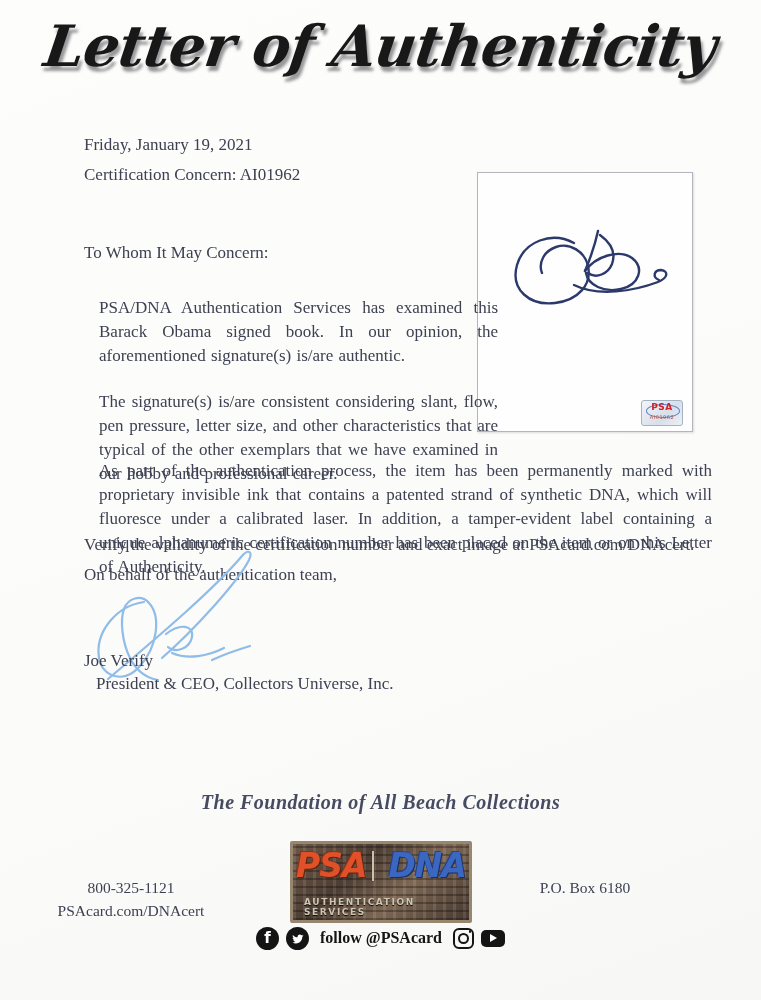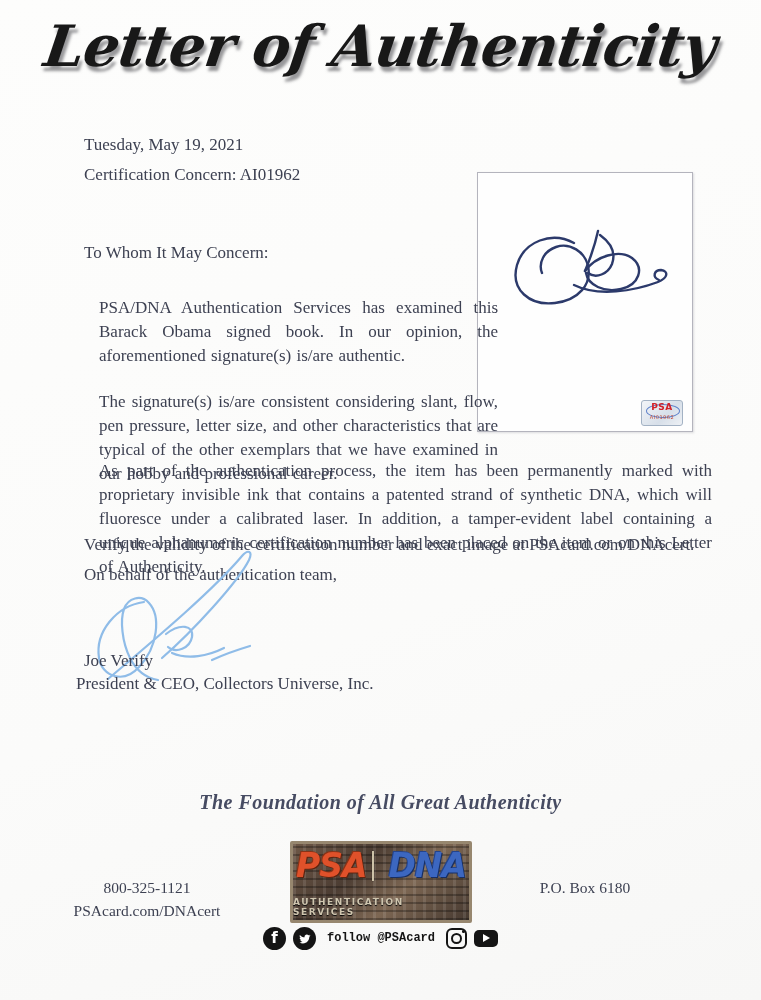--- a/index.html
+++ b/index.html
@@ -51,21 +51,21 @@
     position:relative; font-family:"DejaVu Sans",sans-serif; font-weight:bold;
     font-size:9px; line-height:13px; color:#d2222a; letter-spacing:0.5px;
   }
   .sticker-num {
     position:relative; font-family:"DejaVu Sans",sans-serif;
     font-size:5px; line-height:7px; color:#c04a3a; letter-spacing:0.5px;
   }
 
   .joe-sig { position:absolute; left:70px; top:546px; width:282px; height:146px; }
   .name { left:84px; top:650px; }
-  .role { left:76px; top:673px; }
+  .role { left:96px; top:673px; }
 
   .tagline {
     position:absolute; top:791px; left:0; width:100%; text-align:center;
     font-size:20px; font-style:italic; font-weight:bold; color:#464b62;
     letter-spacing:0.5px;
   }
 
   .logo-label {
     position:absolute; left:290px; top:841px; width:182px; height:82px;
     border:3px solid #97876f; border-radius:2px; box-sizing:border-box;
@@ -80,33 +80,34 @@
     font-family:"DejaVu Sans",sans-serif; font-weight:bold; font-style:italic;
     font-size:33px; line-height:36px; letter-spacing:-1px;
   }
   .logo-psa { color:#e0512a; text-shadow:1px 1px 0 #5e2410, -1px -1px 0 #8a3317; }
   .logo-dna { color:#3c67c0; text-shadow:1px 1px 0 #17складень; text-shadow:1px 1px 0 #172f63, -1px -1px 0 #24448c;margin-left:8px; }
   .logo-divider { width:2px; height:30px; background:#cdc2a8; margin:0 6px; box-shadow:0 0 1px #000; }
   .logo-sub {
     margin-top:13px; font-family:"DejaVu Sans",sans-serif; font-weight:bold;
     font-size:9px; letter-spacing:1.6px; color:#cfc5ae;
     text-shadow:0 1px 1px #000, 0 0 2px rgba(255,255,255,0.25);
+    padding-left:11px;
   }
 
   .social {
     position:absolute; top:925px; left:0; width:100%; height:26px;
     display:flex; align-items:center; justify-content:center; gap:7px;
   }
   .icon-circle {
     width:23px; height:23px; border-radius:50%; background:#141414; color:#fff;
     display:flex; align-items:center; justify-content:center;
     font-family:"DejaVu Sans",sans-serif; font-weight:bold; font-size:15px;
   }
   .follow {
-    font-family:Liberation Mono, monospace; font-weight:bold; font-size:12px;
+    font-family:Liberation Serif, serif; font-weight:bold; font-size:16px;
     color:#141414; margin:0 4px;
   }
   .icon-ig {
     width:17px; height:17px; border:2.5px solid #141414; border-radius:6px; position:relative;
   }
   .icon-ig::before {
     content:""; position:absolute; left:3px; top:3px; width:7px; height:7px;
     border:2px solid #141414; border-radius:50%;
   }
   .icon-ig::after {
@@ -115,33 +116,33 @@
   }
   .icon-yt {
     width:24px; height:17px; border-radius:5px; background:#141414; position:relative;
   }
   .icon-yt::before {
     content:""; position:absolute; left:9px; top:4.5px;
     border-left:7px solid #fff; border-top:4px solid transparent; border-bottom:4px solid transparent;
   }
 
   .contact { position:absolute; top:877px; text-align:center; font-size:15.5px; line-height:22.5px; }
-  .contact-left { left:52px; width:190px; }
+  .contact-left { left:36px; width:190px; }
   .contact-right { left:485px; width:200px; }
 </style>
 </head>
 <body>
 
 <div class="page">
 
   <div class="title">
     <span>Letter of Authenticity</span>
   </div>
 
-  <div class="line date">Tuesday, May 19, 2021</div>
+  <div class="line date">Friday, January 19, 2021</div>
   <div class="line cert">Certification Concern: AI01962</div>
 
   <div class="sig-box">
     <svg viewBox="0 0 214 258">
       <g fill="none" stroke="#2c3a6b" stroke-width="2.4" stroke-linecap="round">
         <path d="M 96 70 C 74 58, 46 68, 39 92 C 32 117, 52 133, 77 130 C 101 127, 114 111, 110 93 C 107 79, 92 69, 78 74 C 66 78, 60 90, 64 100"></path>
         <path d="M 120 58 C 117 72, 112 86, 107 98"></path>
         <path d="M 122 62 C 133 70, 138 80, 134 91 C 130 101, 118 106, 110 100"></path>
         <path d="M 107 98 C 118 83, 141 76, 154 85 C 167 95, 161 112, 143 116 C 126 120, 110 112, 108 100"></path>
         <path d="M 96 112 C 120 124, 156 118, 180 109 C 190 105, 191 98, 183 97 C 176 97, 174 104, 181 107"></path>
@@ -166,21 +167,21 @@
       <path d="M 38 133 C 72 104, 140 48, 172 10 C 178 3, 183 5, 179 14 C 168 36, 122 86, 92 112"></path>
       <path d="M 74 56 C 46 60, 25 86, 29 112 C 32 131, 54 138, 69 121 C 88 101, 91 70, 79 57 C 71 48, 58 52, 54 63 C 50 74, 52 96, 60 112 C 66 124, 76 132, 88 134"></path>
       <path d="M 96 88 C 110 77, 124 79, 122 91 C 120 102, 106 108, 98 101"></path>
       <path d="M 102 107 C 118 114, 138 110, 154 102"></path>
       <path d="M 142 114 C 155 108, 170 103, 180 100"></path>
     </g>
   </svg>
   <div class="line name">Joe Verify</div>
   <div class="line role">President &amp; CEO, Collectors Universe, Inc.</div>
 
-  <div class="tagline">The Foundation of All Great Authenticity</div>
+  <div class="tagline">The Foundation of All Beach Collections</div>
 
   <div class="logo-label">
     <div class="logo-main">
       <span class="logo-psa">PSA</span>
       <span class="logo-divider"></span>
       <span class="logo-dna">DNA</span>
     </div>
     <div class="logo-sub">AUTHENTICATION SERVICES</div>
   </div>
 

